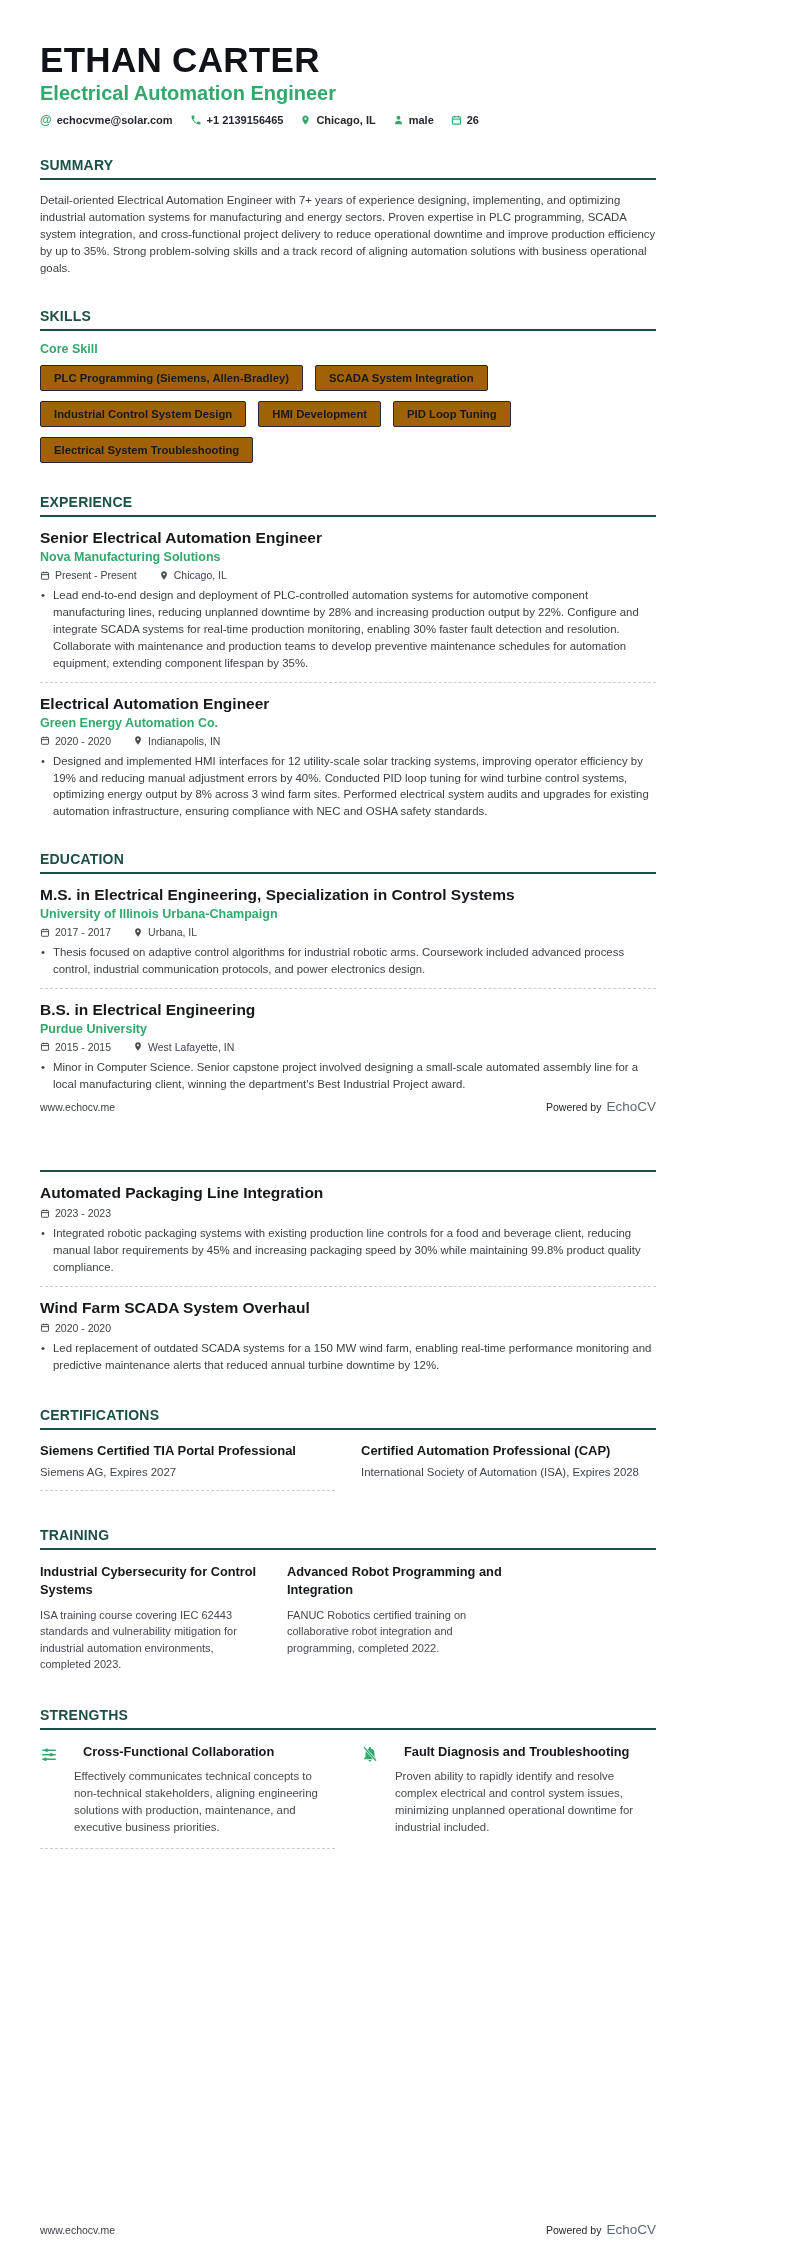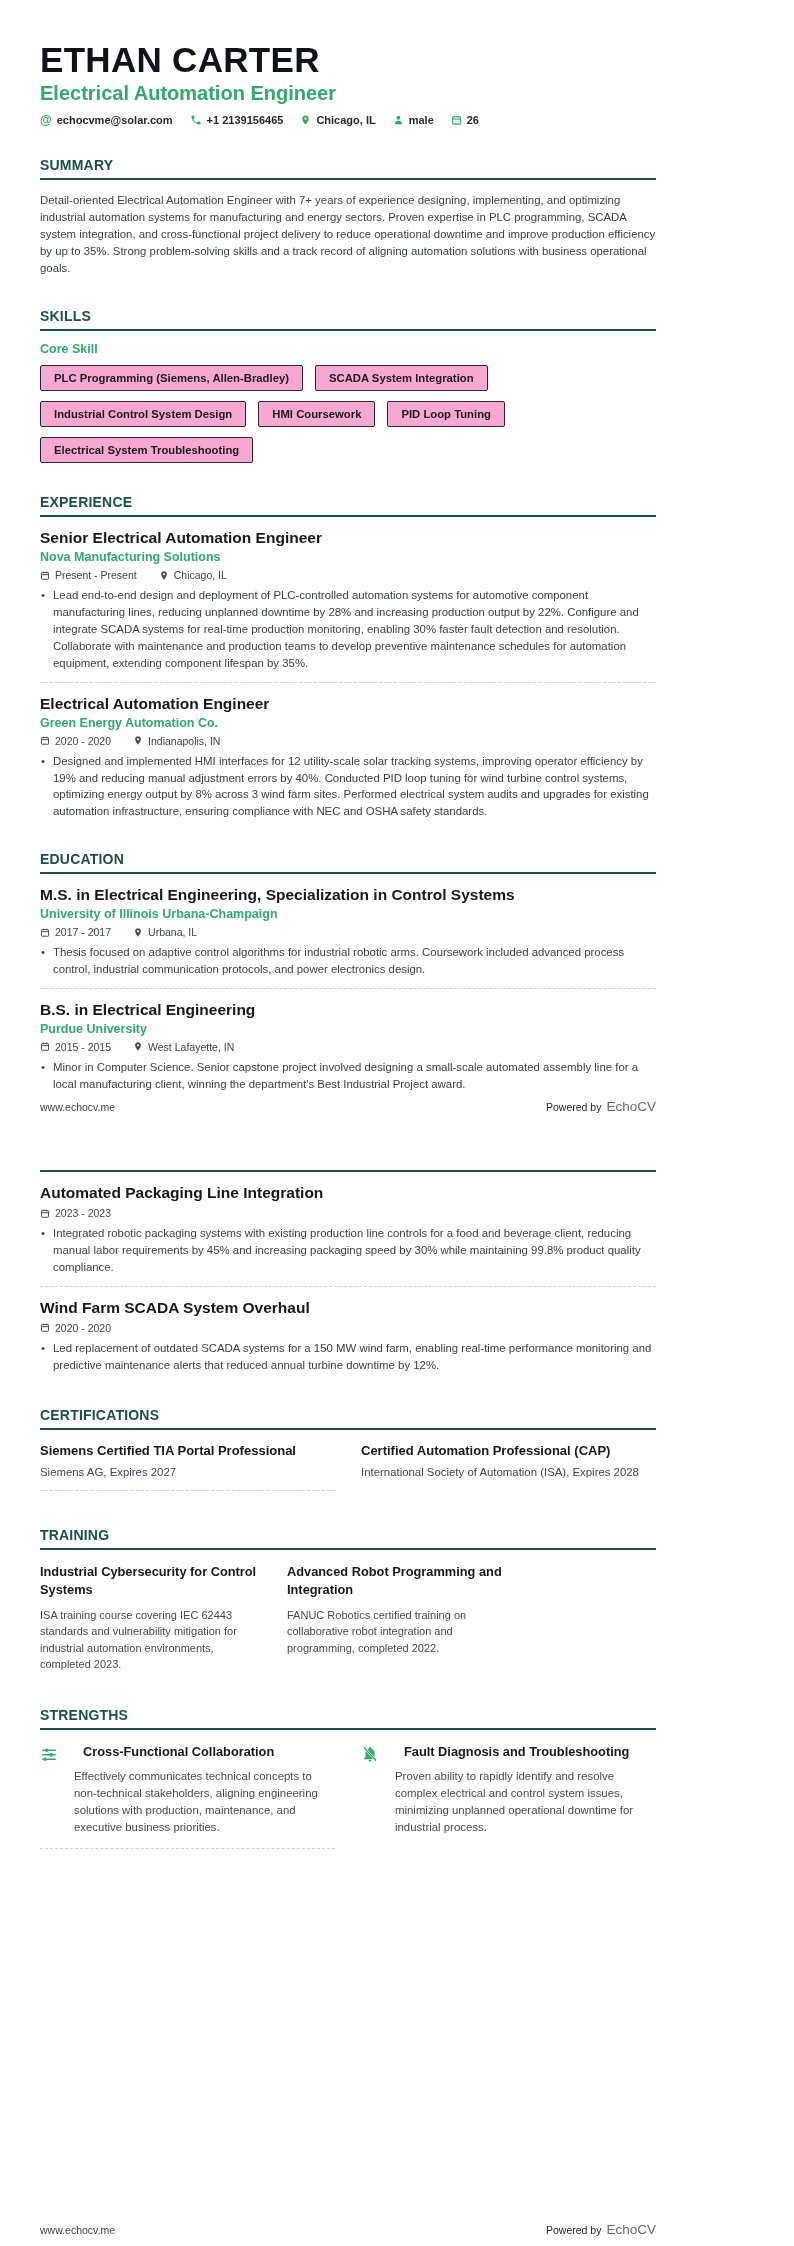--- a/index.html
+++ b/index.html
@@ -31,21 +31,21 @@
   
   .section{margin-top:31px;}
   .section-title{font-size:14px;font-weight:700;color:var(--heading);letter-spacing:.2px;}
   .section-rule{border:none;border-top:2px solid var(--heading);margin-top:5px;}
   .summary-text{margin-top:12px;font-size:11.4px;line-height:1.5;color:var(--text);}
   
   .group-label{margin-top:11px;font-size:12.5px;font-weight:700;color:var(--accent);}
   .pill-wrap{display:flex;flex-wrap:wrap;gap:10px 12px;margin-top:9px;}
   .pill{
     font-size:11.3px;font-weight:700;color:#17191c;border:1.4px solid #26282b;
-    border-radius:2px;padding:6px 13px;background:#f9a8d4;white-space:nowrap;
+    border-radius:2px;padding:6px 13px;background:#a16207;white-space:nowrap;
   }
   
   .entry{margin-top:12px;}
   .entry-role{font-size:15.5px;font-weight:700;color:var(--dark);}
   .entry-company{font-size:12.5px;font-weight:700;color:var(--accent);margin-top:3px;}
   .entry-meta{display:flex;align-items:center;gap:22px;margin-top:5px;font-size:10.5px;color:#3f454c;}
   .meta-item{display:flex;align-items:center;gap:5px;color:#3f454c;}
   .meta-item .icn{color:#4a4f55;}
   .entry-bullets{list-style:none;margin-top:6px;}
   .entry-bullets li{
@@ -137,21 +137,21 @@
   </div>
 
   <div class="section">
     <div class="section-title">SKILLS</div>
     <hr class="section-rule">
     <div class="group-label">Core Skill</div>
     <div class="pill-wrap">
       <span class="pill">PLC Programming (Siemens, Allen-Bradley)</span>
       <span class="pill">SCADA System Integration</span>
       <span class="pill">Industrial Control System Design</span>
-      <span class="pill">HMI Coursework</span>
+      <span class="pill">HMI Development</span>
       <span class="pill">PID Loop Tuning</span>
       <span class="pill">Electrical System Troubleshooting</span>
     </div>
   </div>
 
   <div class="section">
     <div class="section-title">EXPERIENCE</div>
     <hr class="section-rule">
 
     <div class="entry">
@@ -418,21 +418,21 @@
       <div class="icon-card">
         <span class="icn">
           <svg width="18" height="18" viewBox="0 0 24 24">
               <path fill="currentColor" d="M12 22c1.1 0 2-.9 2-2h-4c0 1.1.9 2 2 2zm6-6v-5c0-3.07-1.63-5.64-4.5-6.32V4c0-.83-.67-1.5-1.5-1.5S10.5 3.17 10.5 4v.68C7.64 5.36 6 7.92 6 11v5l-2 2v1h16v-1l-2-2z"></path>
               <line x1="4" y1="3" x2="20" y2="21" stroke="#ffffff" stroke-width="3.4"></line>
               <line x1="4" y1="3" x2="20" y2="21" stroke="currentColor" stroke-width="1.6"></line>
             </svg>
         </span>
         <div>
           <div class="card-heading">Fault Diagnosis and Troubleshooting</div>
-          <div class="card-text">Proven ability to rapidly identify and resolve complex electrical and control system issues, minimizing unplanned operational downtime for industrial process.</div>
+          <div class="card-text">Proven ability to rapidly identify and resolve complex electrical and control system issues, minimizing unplanned operational downtime for industrial included.</div>
         </div>
       </div>
     </div>
   </div>
 
   <div class="page-footer">
     <span class="footer-site">www.echocv.me</span>
     <span class="footer-powered">
       <span>Powered by</span>
       <span class="footer-brand">EchoCV</span>

